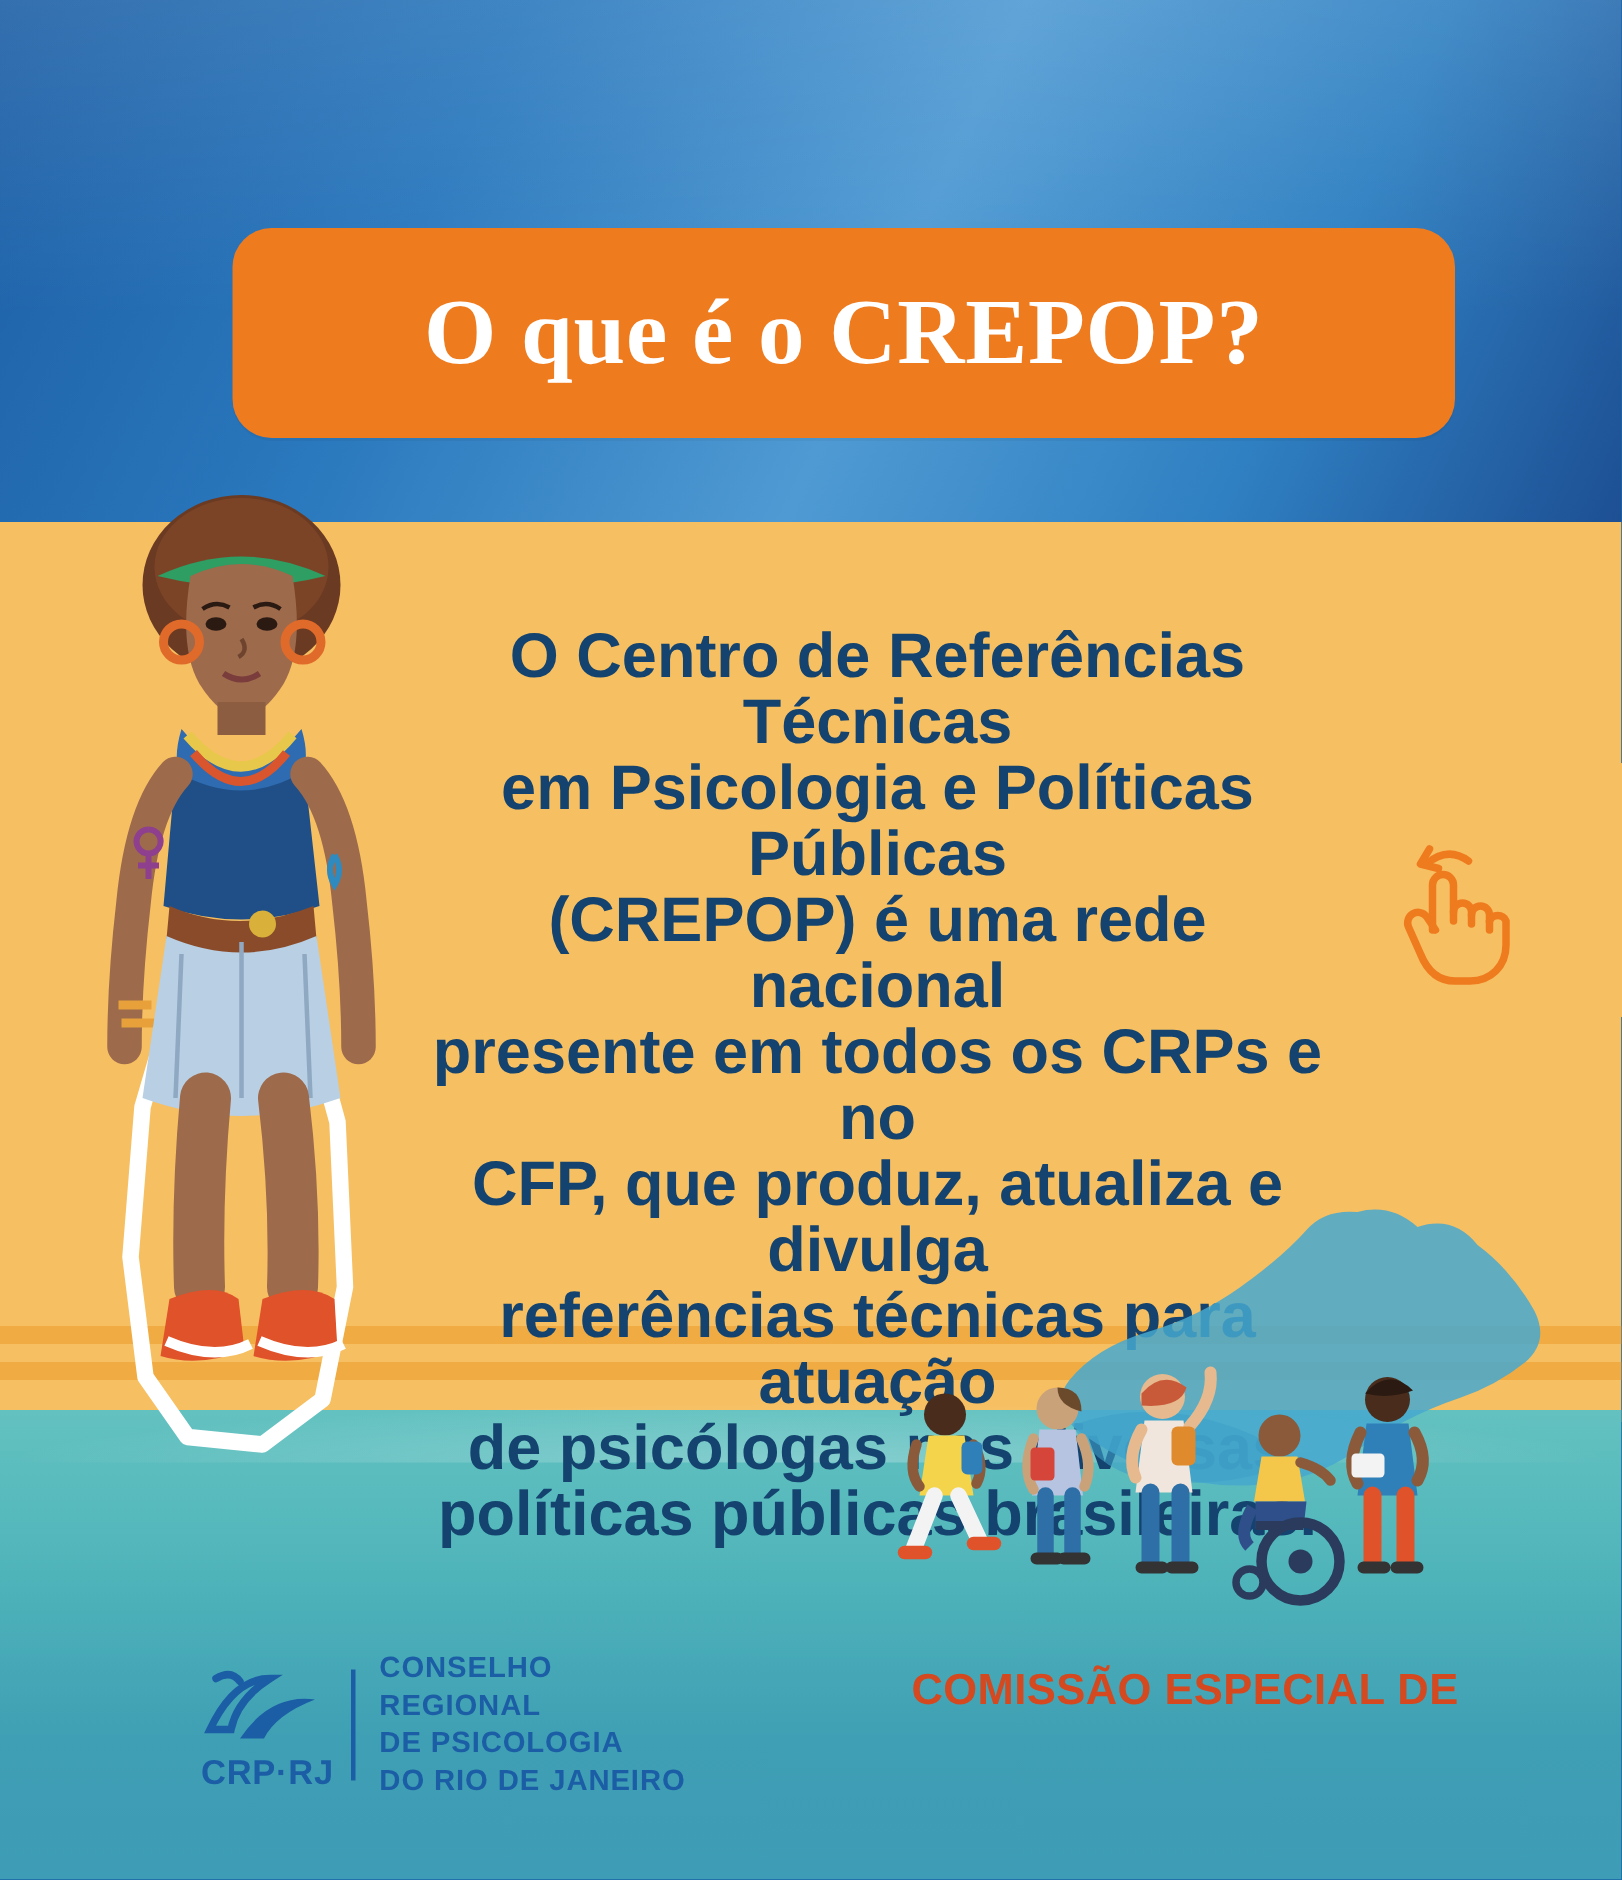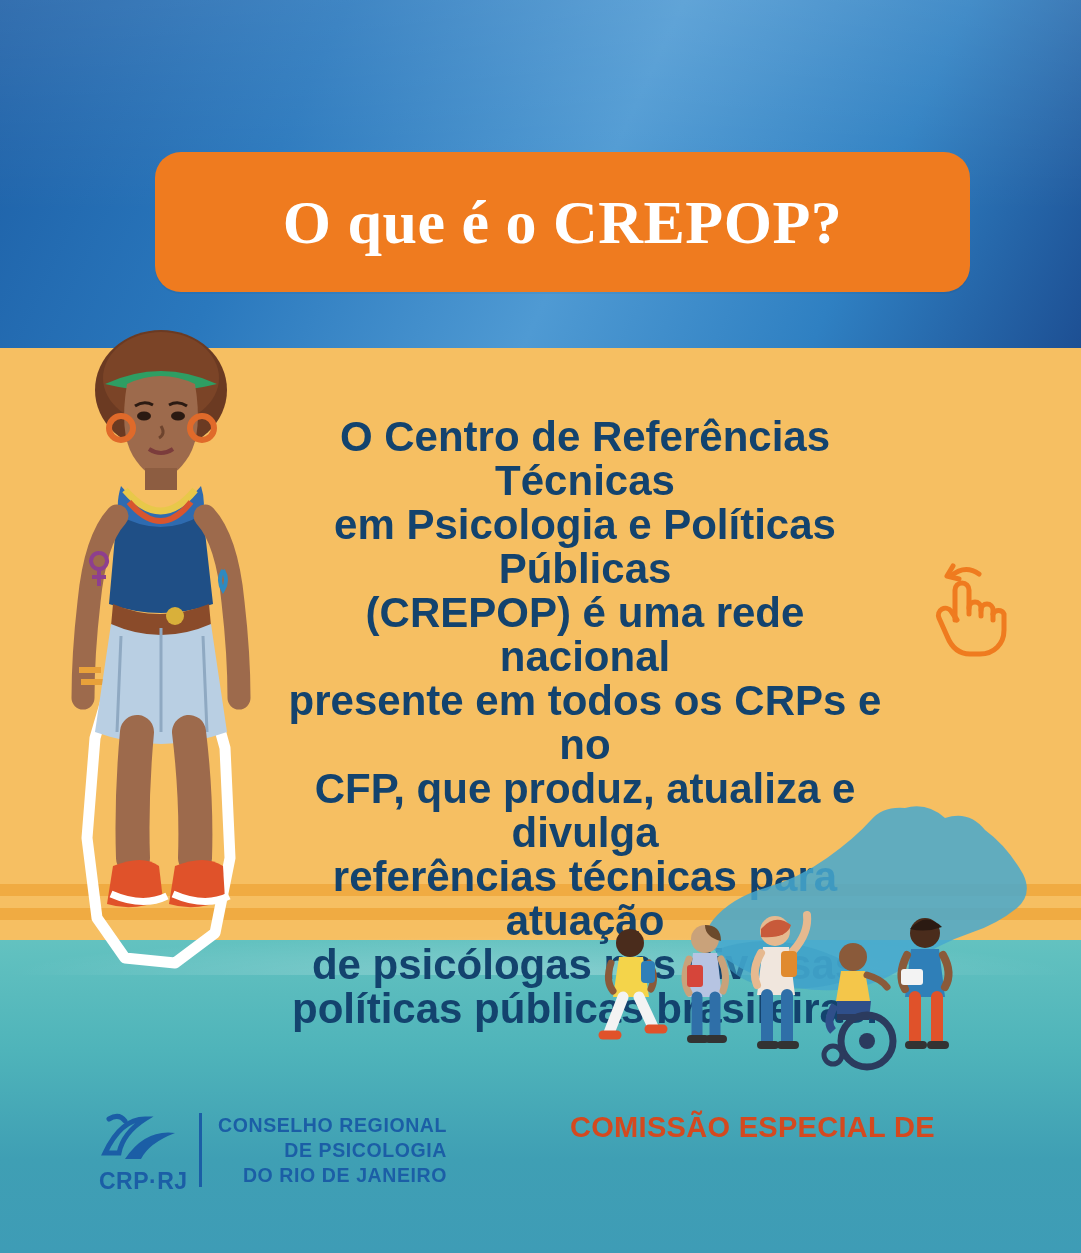--- a/index.html
+++ b/index.html
@@ -54,26 +54,26 @@
   }
   
   .hand-icon{position:absolute;left:925px;top:560px;width:90px;height:100px;}
   
   .woman{position:absolute;left:25px;top:318px;width:270px;height:665px;}
   
   .map-wrap{position:absolute;left:575px;top:800px;width:470px;height:300px;}
   .group-wrap{position:absolute;left:585px;top:905px;width:390px;height:190px;}
   
   .logo-wrap{position:absolute;left:95px;top:1095px;width:380px;height:110px;display:flex;align-items:center;}
-  .logo-mark{width:100px;height:90px;flex:0 0 auto;position:relative;}
+  .logo-mark{width:100px;height:90px;flex:0 0 auto;position:relative;margin-left:35px;}
   .logo-divider{width:3px;height:74px;background:#1b5ea6;margin:0 16px 0 4px;}
-  .logo-text{color:#1b5ea6;font-size:19.5px;font-weight:bold;line-height:25px;letter-spacing:.6px;text-align:right;}
+  .logo-text{color:#1b5ea6;font-size:19.5px;font-weight:bold;line-height:25px;letter-spacing:.6px;}
   .crprj{position:absolute;left:4px;bottom:0px;color:#1b5ea6;font-size:23px;font-weight:bold;letter-spacing:.5px;}
   .commission{
-    position:absolute;left:570px;top:1108px;width:440px;text-align:left;
+    position:absolute;left:570px;top:1108px;width:440px;text-align:center;
     color:#d4491f;font-weight:bold;
   }
   .commission .l1{font-size:29px;letter-spacing:.3px;line-height:38px;}
   .commission .l2{font-size:37px;letter-spacing:.3px;line-height:44px;}
 </style>
 </head>
 <body>
 
 <div class="poster">
 

